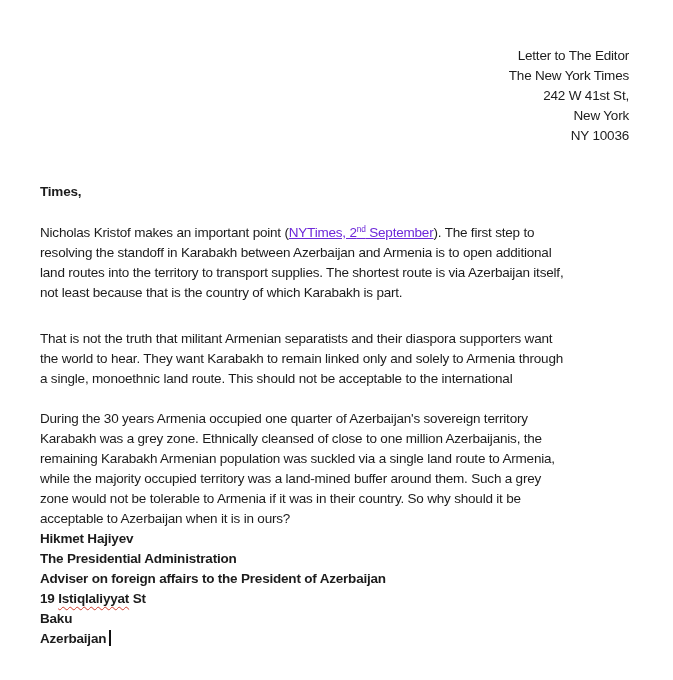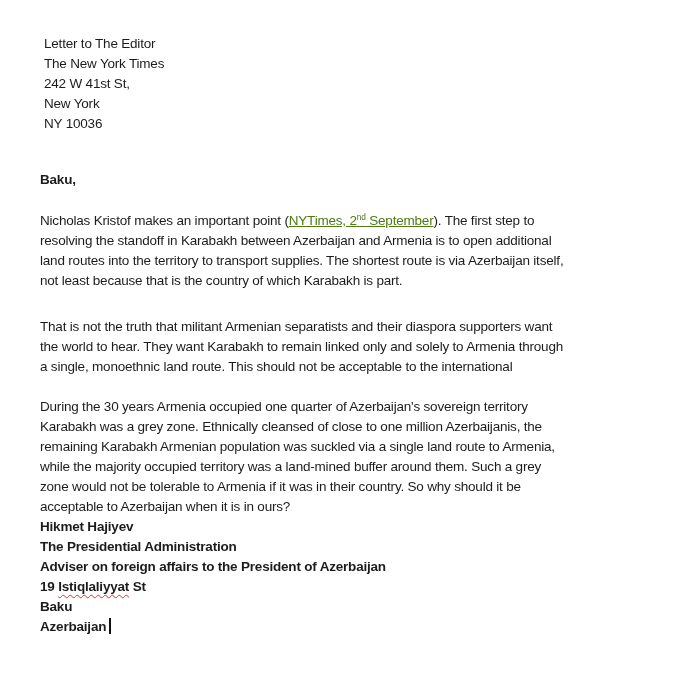--- a/index.html
+++ b/index.html
@@ -20,33 +20,33 @@
     padding: 30px 28px 0 40px;
     font-size: 13.5px;
     line-height: 20px;
     letter-spacing: -0.2px;
     color: #1c1c1c;
     cursor: text;
   }
   .line {
     white-space: nowrap;
   }
-  .recipient { margin: 4px; }
+  .recipient { margin: 16px; text-align: right; }
   .salutation {
     margin-top: 36px;
     font-weight: bold;
   }
   .para1 { margin-top: 21px; }
   .para2 { margin-top: 26px; }
   .para3 { margin-top: 20px; }
   .signature {
     font-weight: bold;
   }
   a.hyperlink {
-    color: #4d7c0f;
+    color: #6d28d9;
     text-decoration: underline;
     cursor: pointer;
   }
   a.hyperlink sup {
     font-size: 0.62em;
     line-height: 0;
   }
   .squiggle {
     text-decoration: underline;
     text-decoration-style: wavy;
@@ -69,21 +69,21 @@
 <div class="doc">
 
   <div class="recipient">
     <div class="line">Letter to The Editor</div>
     <div class="line">The New York Times</div>
     <div class="line">242 W 41st St,</div>
     <div class="line">New York</div>
     <div class="line">NY 10036</div>
   </div>
 
-  <div class="salutation line">Baku,</div>
+  <div class="salutation line">Times,</div>
 
   <div class="para1">
     <div class="line"><span>Nicholas Kristof makes an important point (</span><a class="hyperlink"><span>NYTimes, 2</span><sup>nd</sup><span> September</span></a><span>). The first step to</span></div>
     <div class="line">resolving the standoff in Karabakh between Azerbaijan and Armenia is to open additional</div>
     <div class="line">land routes into the territory to transport supplies. The shortest route is via Azerbaijan itself,</div>
     <div class="line">not least because that is the country of which Karabakh is part.</div>
   </div>
 
   <div class="para2">
     <div class="line">That is not the truth that militant Armenian separatists and their diaspora supporters want</div>

